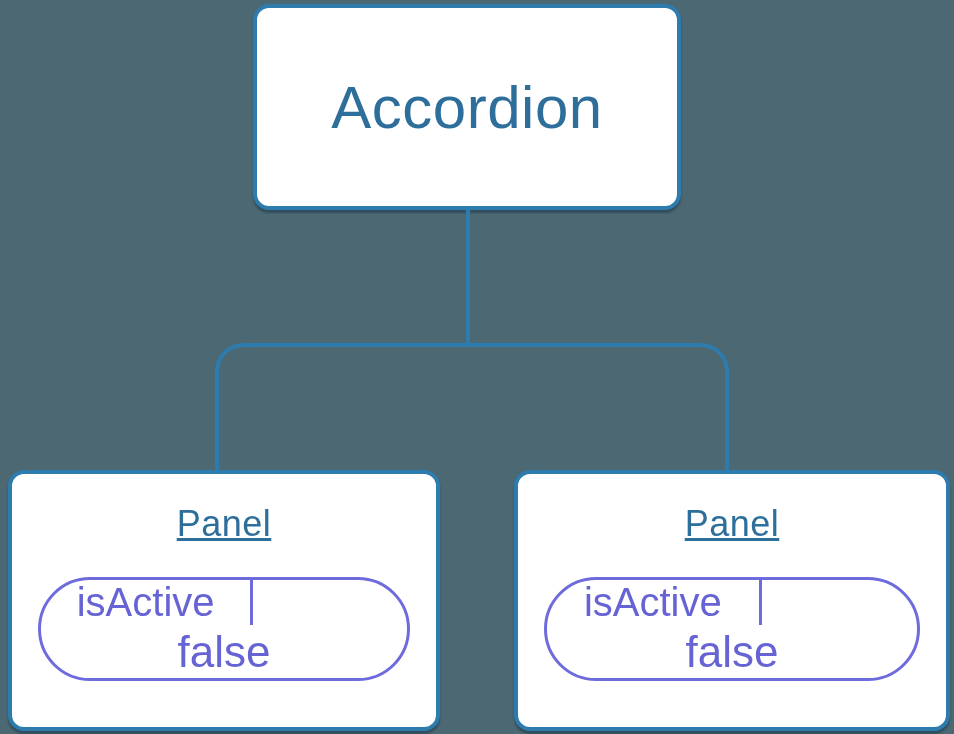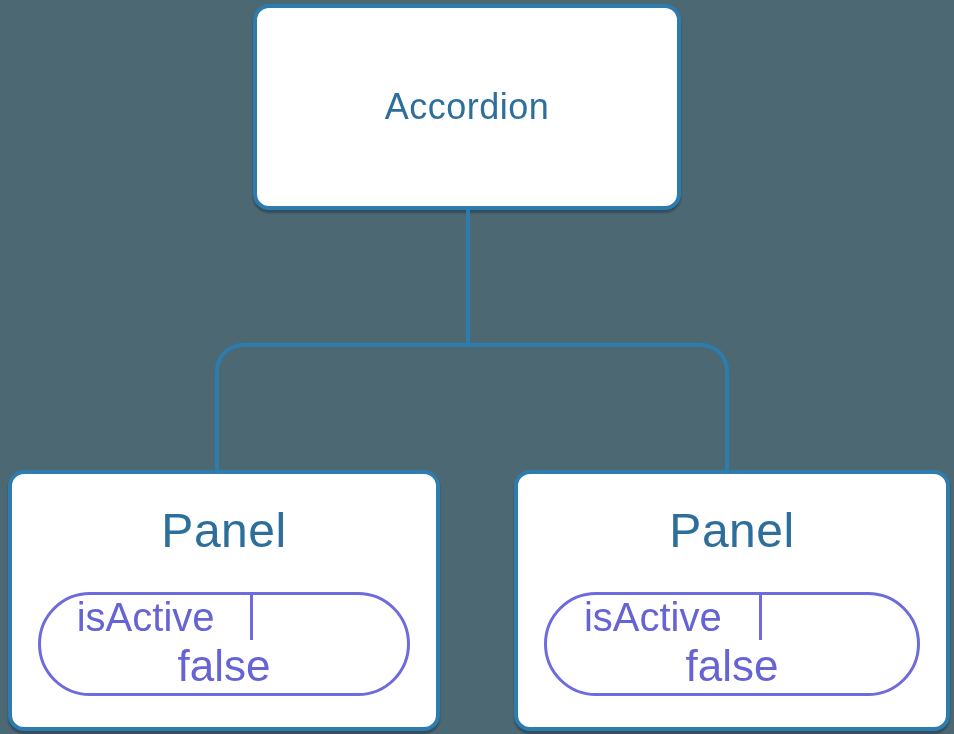--- a/index.html
+++ b/index.html
@@ -33,21 +33,21 @@
   }
   .root-node {
     left: 253px; top: 4px;
     width: 428px; height: 206px;
     display: flex;
     align-items: center;
     justify-content: center;
   }
   .root-label {
     color: var(--node-text);
-    font-size: 36px;
+    font-size: 60px;
     font-weight: 500;
     letter-spacing: 0.5px;
   }
   .stem {
     position: absolute;
     left: 466px; top: 210px;
     width: 4px; height: 134px;
     background: var(--connector);
   }
   .branch {
@@ -62,24 +62,25 @@
   .panel-node {
     display: flex;
     flex-direction: column;
     align-items: center;
     padding: 28px 26px 0 26px;
   }
   .panel-left  { left: 8px;   top: 470px; width: 432px; height: 261px; }
   .panel-right { left: 514px; top: 470px; width: 436px; height: 261px; }
   .panel-title {
     color: var(--node-text);
-    font-size: 48px;
+    font-size: 36px;
     font-weight: 500;
     line-height: 1.2;
     letter-spacing: 0.5px;
+    text-decoration: underline;
   }
   .state-pill {
     margin-top: 32px;
     width: 100%;
     height: 104px;
     border: 3px solid var(--state-border);
     border-radius: 52px;
     display: flex;
     align-items: stretch;
     background: var(--node-bg);

